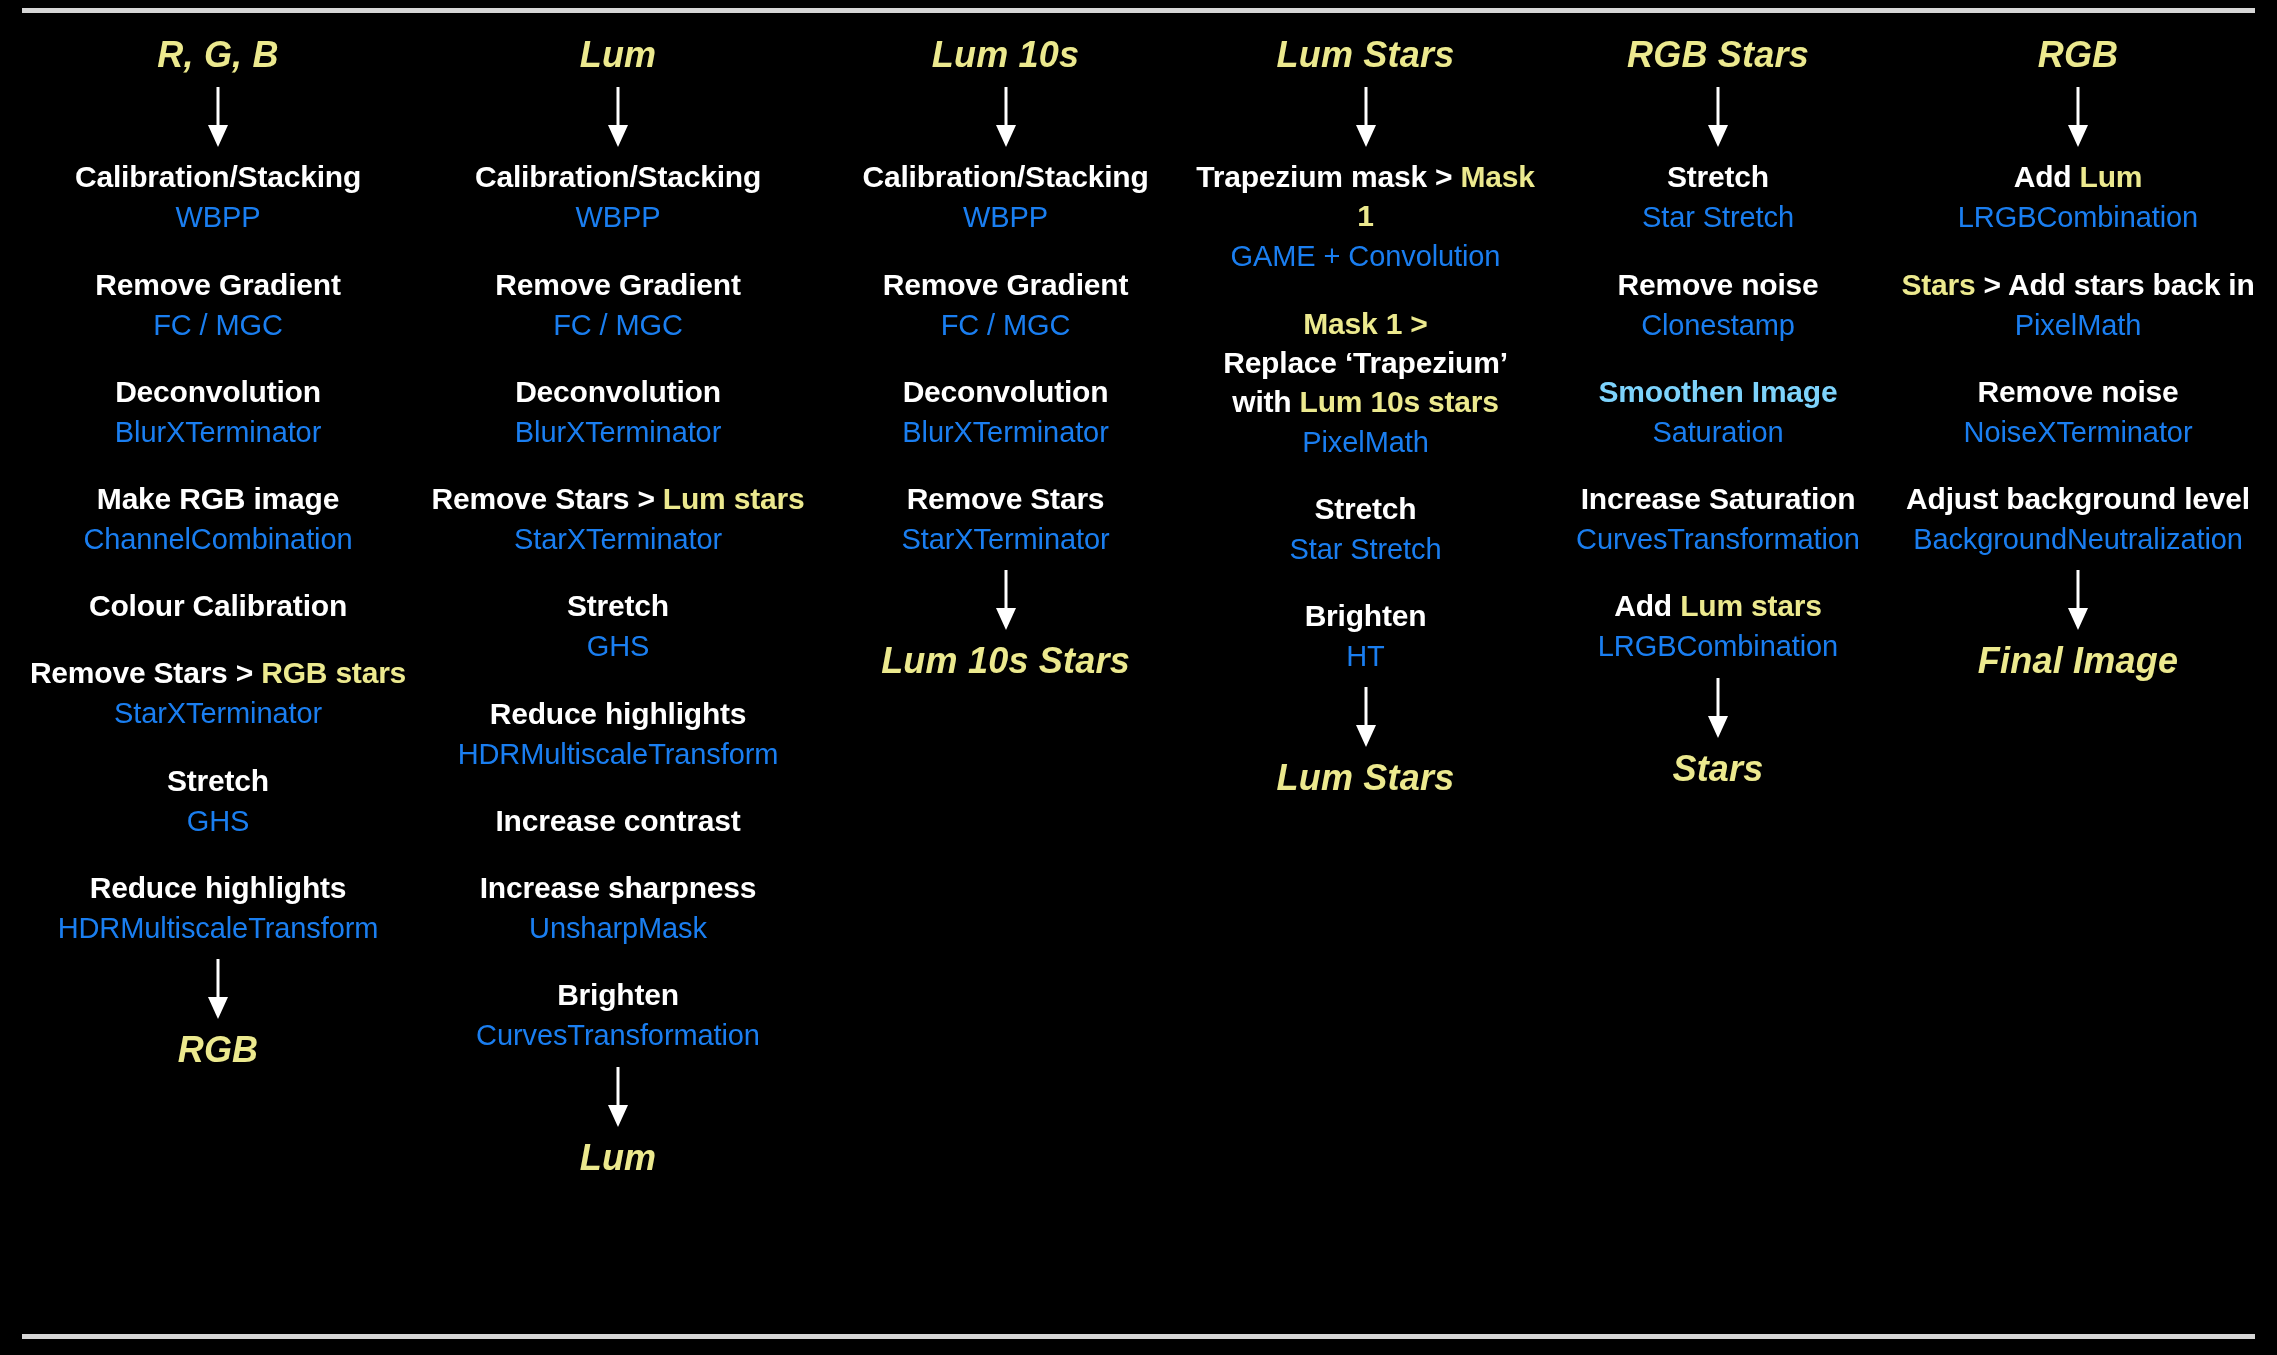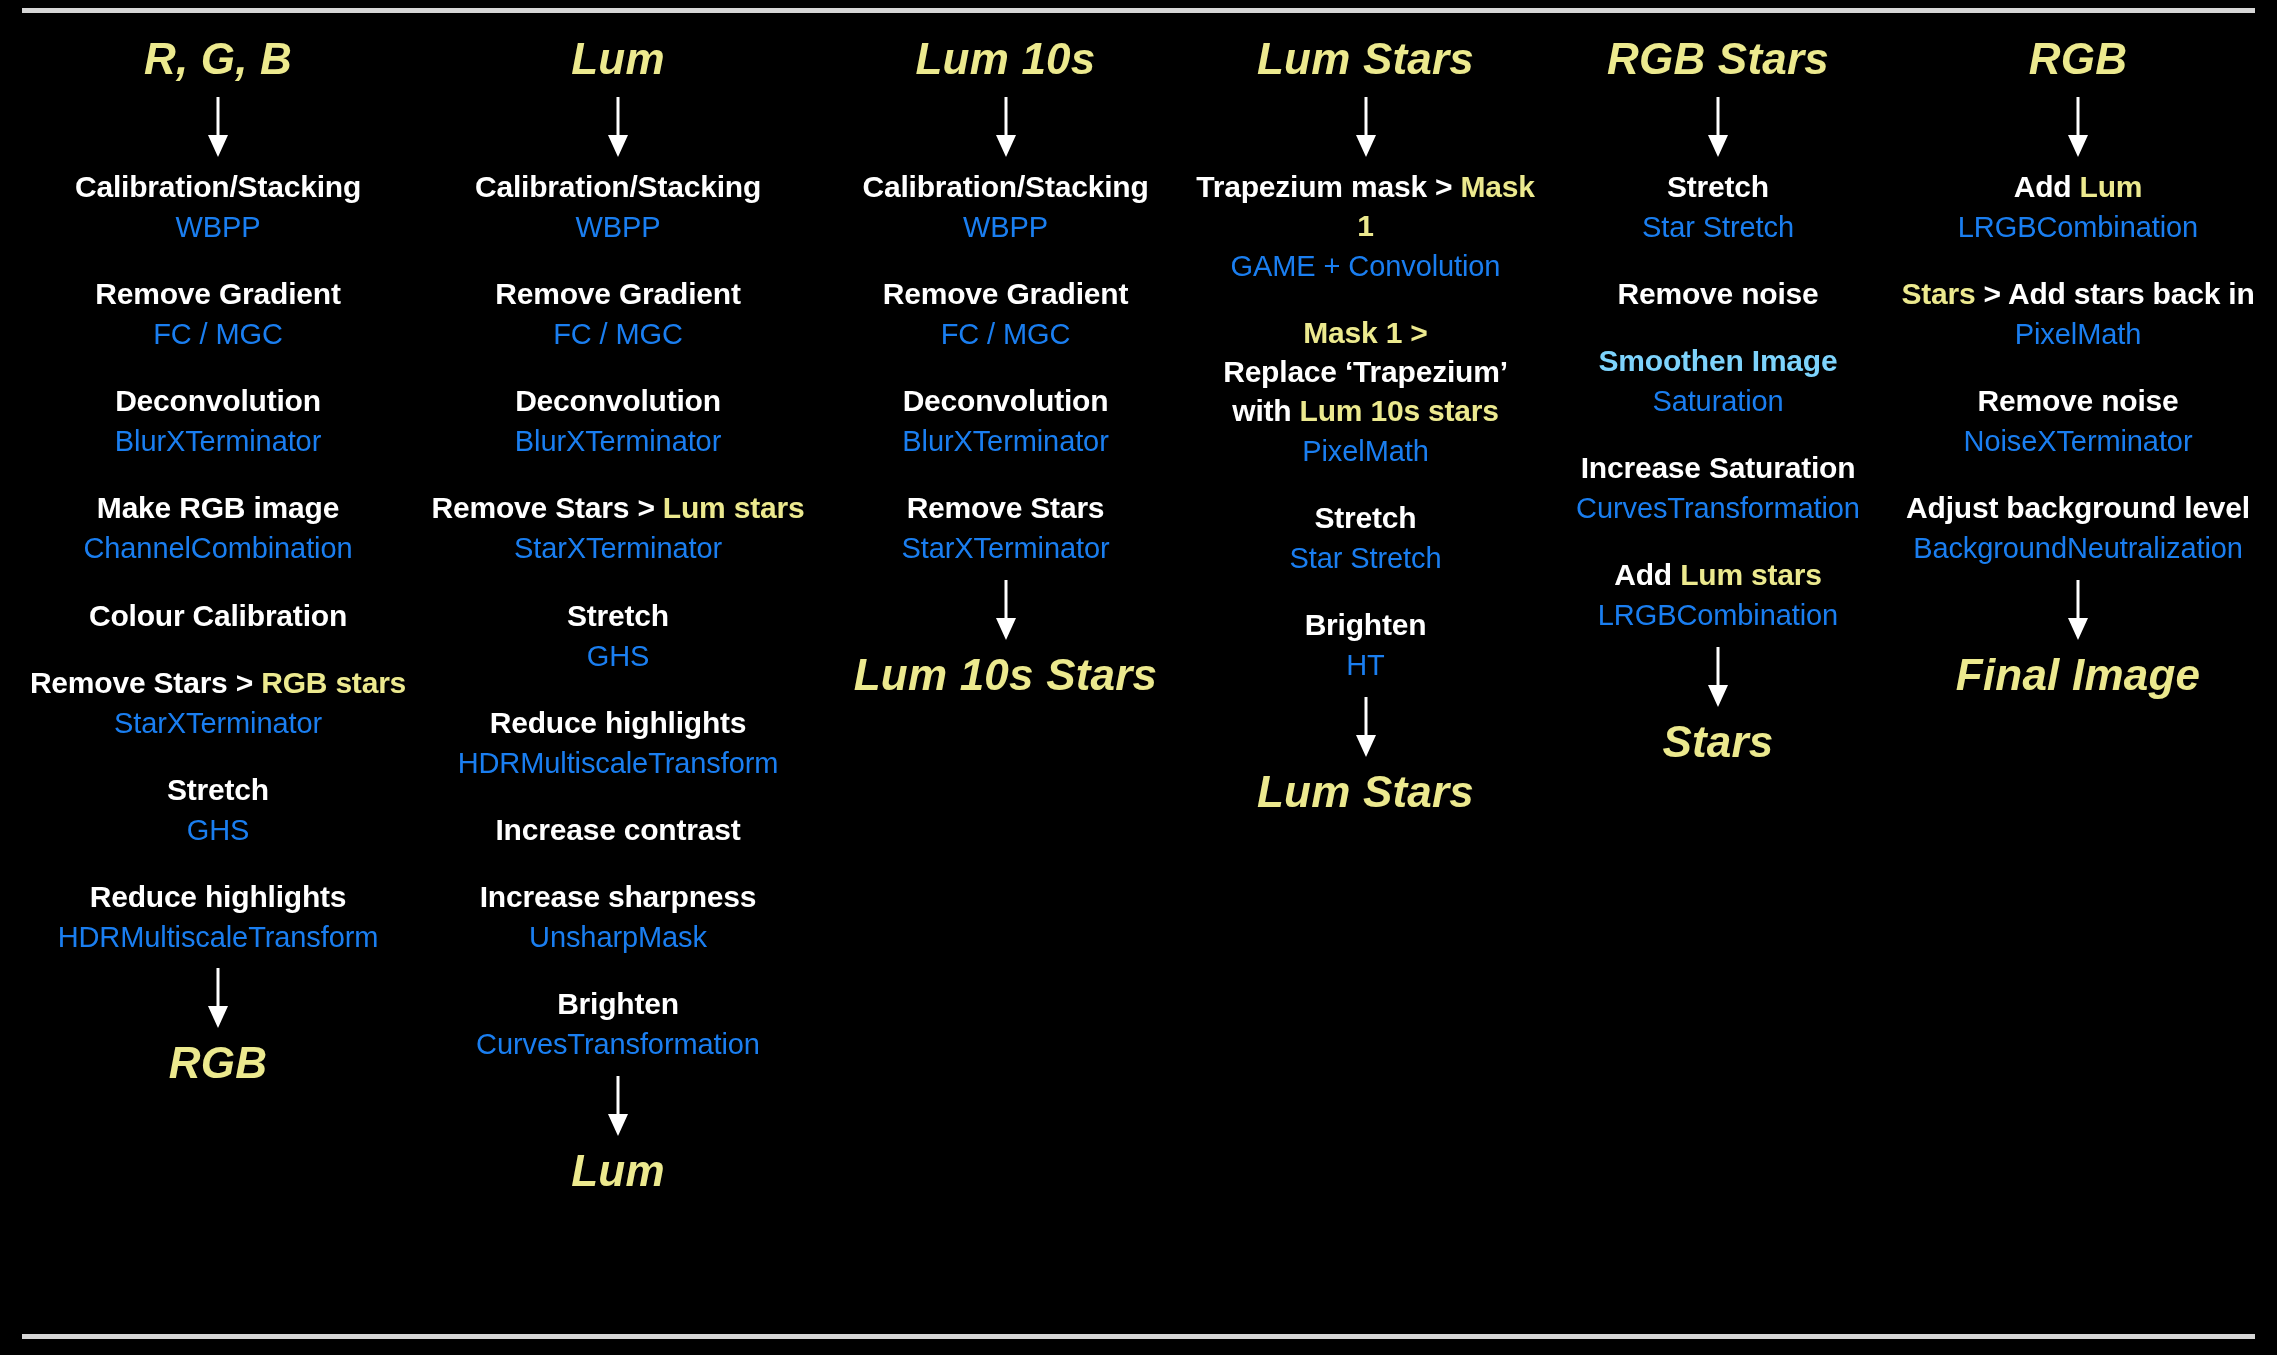--- a/index.html
+++ b/index.html
@@ -62,21 +62,21 @@
     display: block;
     width: 100%;
     text-align: center;
   }
 
   
   .label-node {
     color: #ece98e;
     font-style: italic;
     font-weight: bold;
-    font-size: 44px;
+    font-size: 36px;
     letter-spacing: 0.2px;
     line-height: 1.15;
     white-space: nowrap;
   }
 
   
   .step {
     display: block;
     width: 100%;
   }
@@ -326,20 +326,21 @@
           </svg>
         </div>
         <div style="height: 10px;"></div>
         <div class="node step">
           <div class="step-title tl-line"><span style="color: rgb(255, 255, 255);">Stretch</span></div>
           <div class="step-tool">Star Stretch</div>
         </div>
         <div class="gap-md"></div>
         <div class="node step">
           <div class="step-title tl-line"><span style="color: rgb(255, 255, 255);">Remove noise</span></div>
+          <div class="step-tool">Clonestamp</div>
         </div>
         <div class="gap-md"></div>
         <div class="node step">
           <div class="step-title tl-line"><span style="color: #7dd3fc;">Smoothen Image</span></div>
           <div class="step-tool">Saturation</div>
         </div>
         <div class="gap-md"></div>
         <div class="node step">
           <div class="step-title tl-line"><span style="color: rgb(255, 255, 255);">Increase Saturation</span></div>
           <div class="step-tool">CurvesTransformation</div>

